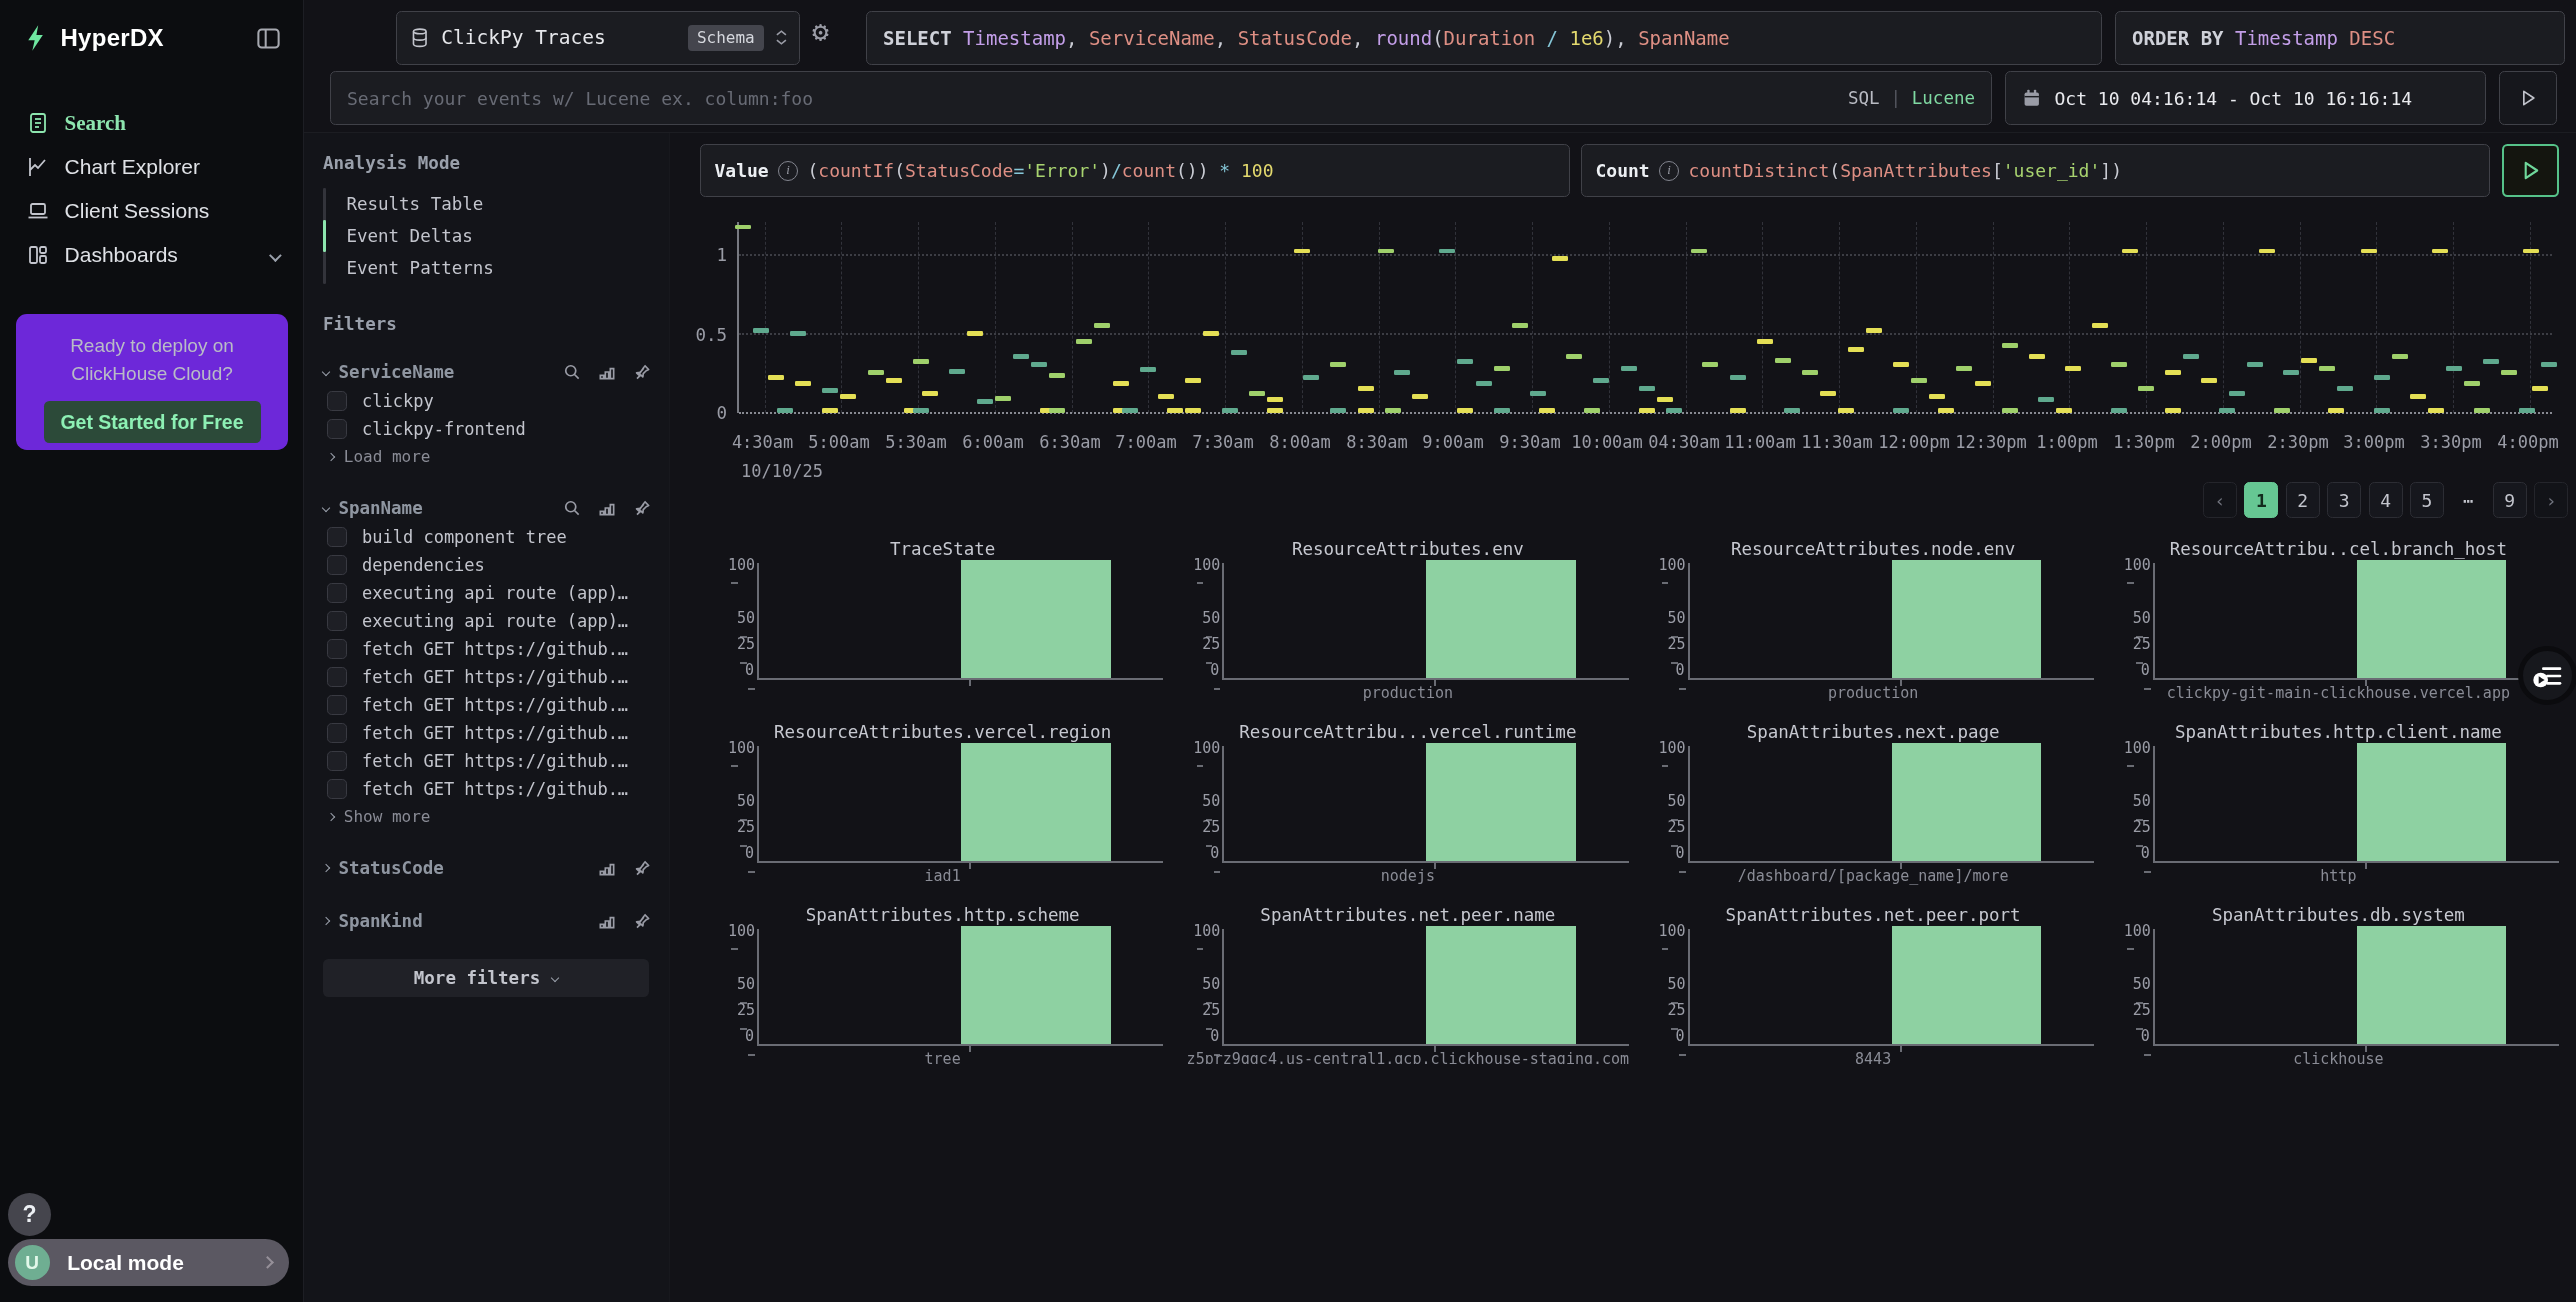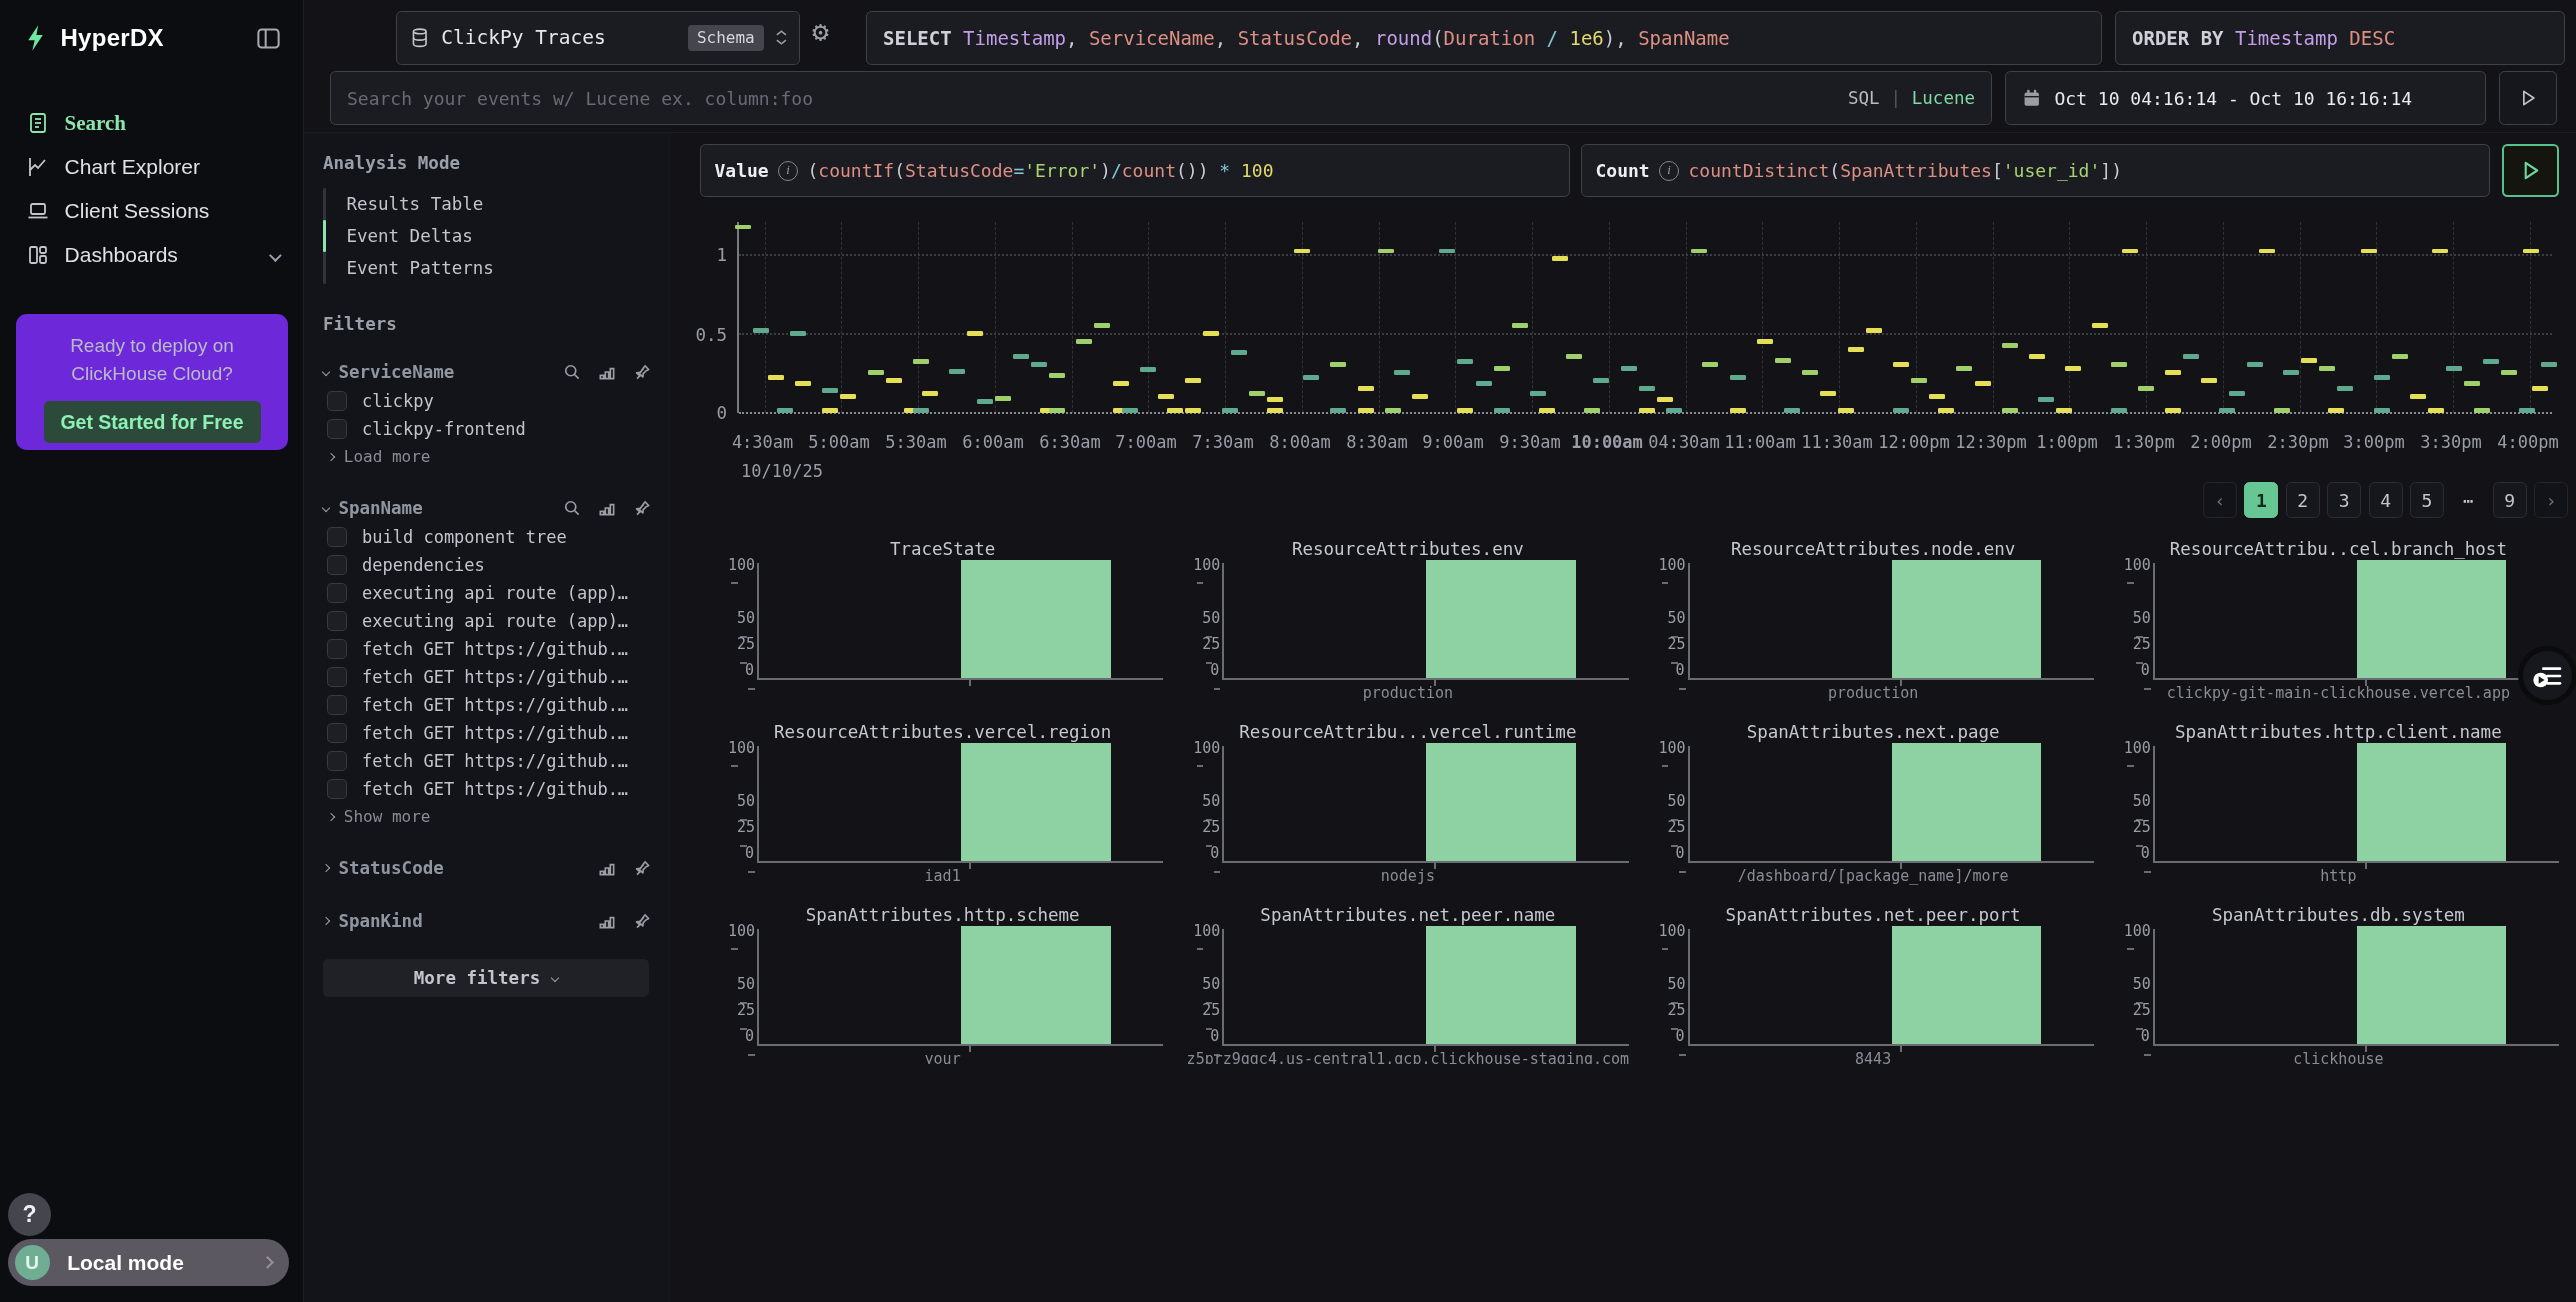--- a/index.html
+++ b/index.html
@@ -586,21 +586,21 @@
       <span class="xt" style="left: 102px;">5:00am</span>
       <span class="xt" style="left: 179px;">5:30am</span>
       <span class="xt" style="left: 256px;">6:00am</span>
       <span class="xt" style="left: 333px;">6:30am</span>
       <span class="xt" style="left: 409px;">7:00am</span>
       <span class="xt" style="left: 486px;">7:30am</span>
       <span class="xt" style="left: 563px;">8:00am</span>
       <span class="xt" style="left: 640px;">8:30am</span>
       <span class="xt" style="left: 716px;">9:00am</span>
       <span class="xt" style="left: 793px;">9:30am</span>
-      <span class="xt" style="left: 870px; font-weight: bold;">10:00am</span>
+      <span class="xt" style="left: 870px;">10:00am</span>
       <span class="xt" style="left: 947px;">04:30am</span>
       <span class="xt" style="left: 1023px;">11:00am</span>
       <span class="xt" style="left: 1100px;">11:30am</span>
       <span class="xt" style="left: 1177px;">12:00pm</span>
       <span class="xt" style="left: 1254px;">12:30pm</span>
       <span class="xt" style="left: 1330px;">1:00pm</span>
       <span class="xt" style="left: 1407px;">1:30pm</span>
       <span class="xt" style="left: 1484px;">2:00pm</span>
       <span class="xt" style="left: 1561px;">2:30pm</span>
       <span class="xt" style="left: 1637px;">3:00pm</span>
@@ -721,21 +721,21 @@
       <div class="mini">
         <div class="mini-title">SpanAttributes.http.scheme</div>
         <div class="mini-plot">
           <span class="mini-yt" style="top: 10.8px;">100<i></i></span>
           <span class="mini-yt" style="top: 64px;">50<i></i></span>
           <span class="mini-yt" style="top: 90px;">25<i></i></span>
           <span class="mini-yt" style="top: 116px;">0<i></i></span>
           <div class="mini-bar" style="background: rgb(142, 209, 162);"></div>
           <div class="mini-xtick"></div>
         </div>
-        <div class="mini-xlab">your</div>
+        <div class="mini-xlab">tree</div>
       </div>
       <div class="mini">
         <div class="mini-title">SpanAttributes.net.peer.name</div>
         <div class="mini-plot">
           <span class="mini-yt" style="top: 10.8px;">100<i></i></span>
           <span class="mini-yt" style="top: 64px;">50<i></i></span>
           <span class="mini-yt" style="top: 90px;">25<i></i></span>
           <span class="mini-yt" style="top: 116px;">0<i></i></span>
           <div class="mini-bar" style="background: rgb(142, 209, 162);"></div>
           <div class="mini-xtick"></div>

